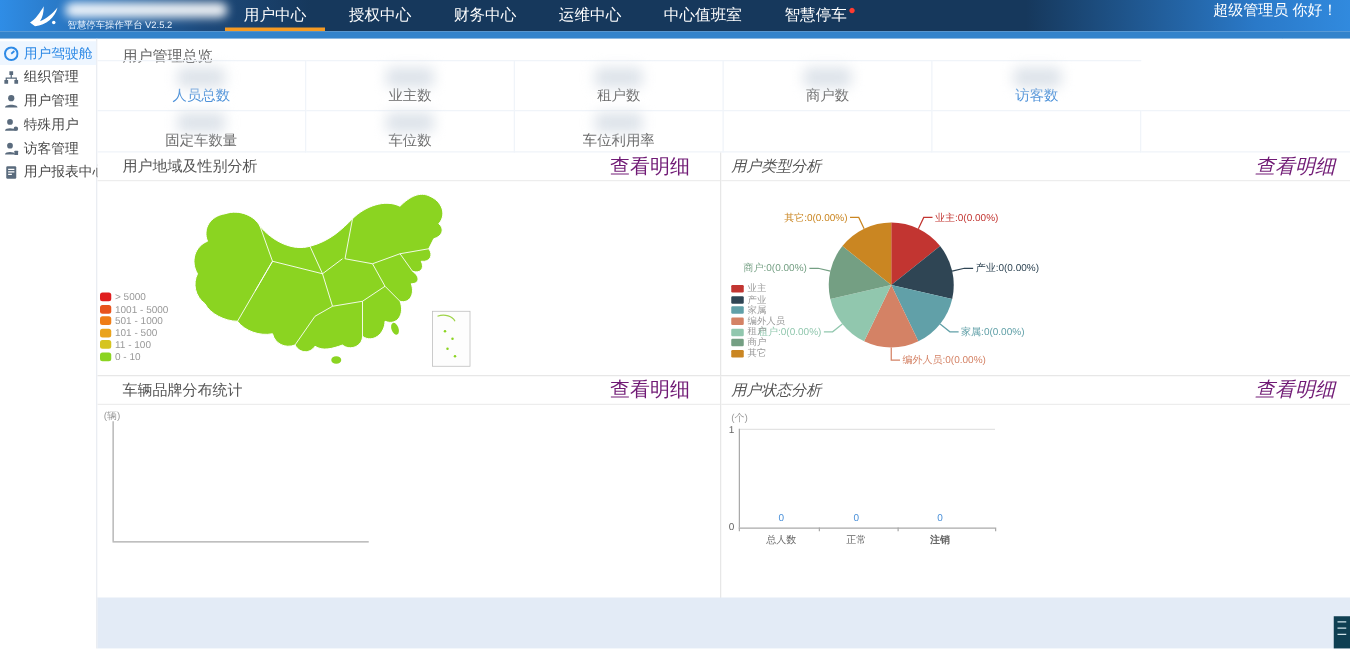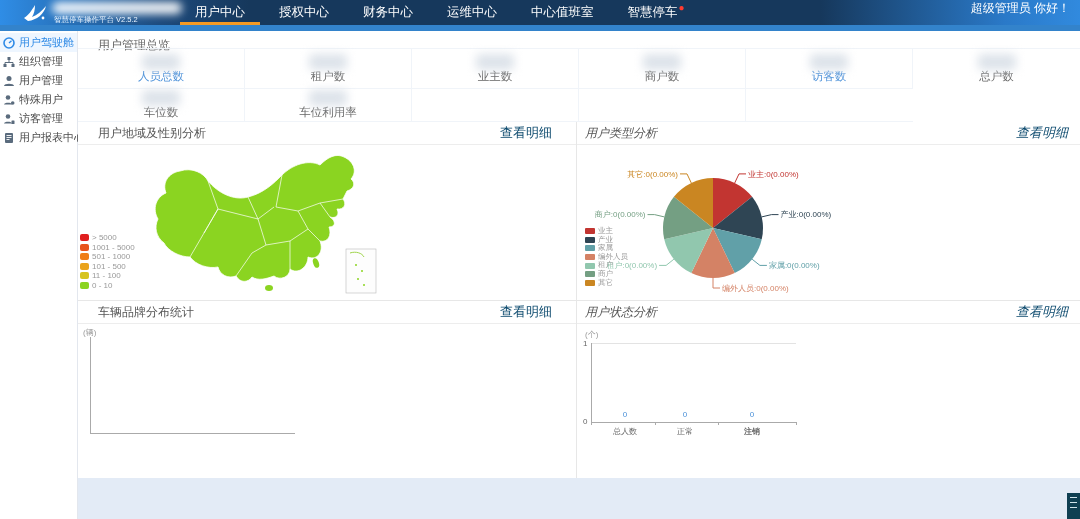--- a/index.html
+++ b/index.html
@@ -44,21 +44,21 @@
   .charts-top{position:absolute;left:0;top:91px;width:1002px;height:178px;display:flex;}
   .charts-bottom{position:absolute;left:0;top:269px;width:1002px;height:178px;display:flex;border-top:1px solid #e7e7e7;}
   .panel{position:relative;box-sizing:border-box;height:100%;}
   .panel.lft{width:499px;border-right:1px solid #e7e7e7;}
   .panel.rgt{width:503px;}
   .panel-header{height:23px;display:flex;align-items:center;justify-content:space-between;
     border-bottom:1px solid #ededed;box-sizing:border-box;}
   .lft .panel-header{padding:0 24px 0 20px;}
   .rgt .panel-header{padding:0 12px 0 8px;font-style:italic;}
   .panel-title{font-size:12px;color:#555;}
-  .panel-link{font-size:13px;color:#0c4a6e;cursor:pointer;}
+  .panel-link{font-size:16px;color:#701a75;cursor:pointer;}
   .panel-body{position:relative;width:100%;height:calc(100% - 23px);}
   
   .map-svg{position:absolute;left:70px;top:4px;}
   .map-legend{position:absolute;left:2px;bottom:10px;}
   .legend-item{display:flex;align-items:center;gap:3px;font-size:8px;color:#999;line-height:9.5px;}
   .legend-item .swatch{width:9px;height:7px;border-radius:2px;}
   
   .pie-svg{position:absolute;left:0;top:0;}
   .pie-legend{position:absolute;left:8px;top:82px;}
   .pie-legend .legend-item{line-height:8.6px;font-size:7.5px;color:#999;}
@@ -159,40 +159,40 @@
     <div class="overview-title">用户管理总览</div>
 
     <div class="stats">
       <div class="stats-row r1">
         <div class="stat-cell">
           <div class="blob"></div>
           <div class="stat-label hl">人员总数</div>
         </div>
         <div class="stat-cell">
           <div class="blob"></div>
+          <div class="stat-label">业主数</div>
+        </div>
+        <div class="stat-cell">
+          <div class="blob"></div>
           <div class="stat-label">租户数</div>
         </div>
         <div class="stat-cell">
           <div class="blob"></div>
-          <div class="stat-label">业主数</div>
-        </div>
-        <div class="stat-cell">
-          <div class="blob"></div>
           <div class="stat-label">商户数</div>
         </div>
         <div class="stat-cell">
           <div class="blob"></div>
           <div class="stat-label hl">访客数</div>
         </div>
-        <div class="stat-cell">
-          <div class="blob"></div>
-          <div class="stat-label">总户数</div>
-        </div>
       </div>
       <div class="stats-row r2">
+        <div class="stat-cell">
+          <div class="blob"></div>
+          <div class="stat-label">固定车数量</div>
+        </div>
         <div class="stat-cell">
           <div class="blob"></div>
           <div class="stat-label">车位数</div>
         </div>
         <div class="stat-cell">
           <div class="blob"></div>
           <div class="stat-label">车位利用率</div>
         </div>
         <div class="stat-cell"></div>
         <div class="stat-cell"></div>

